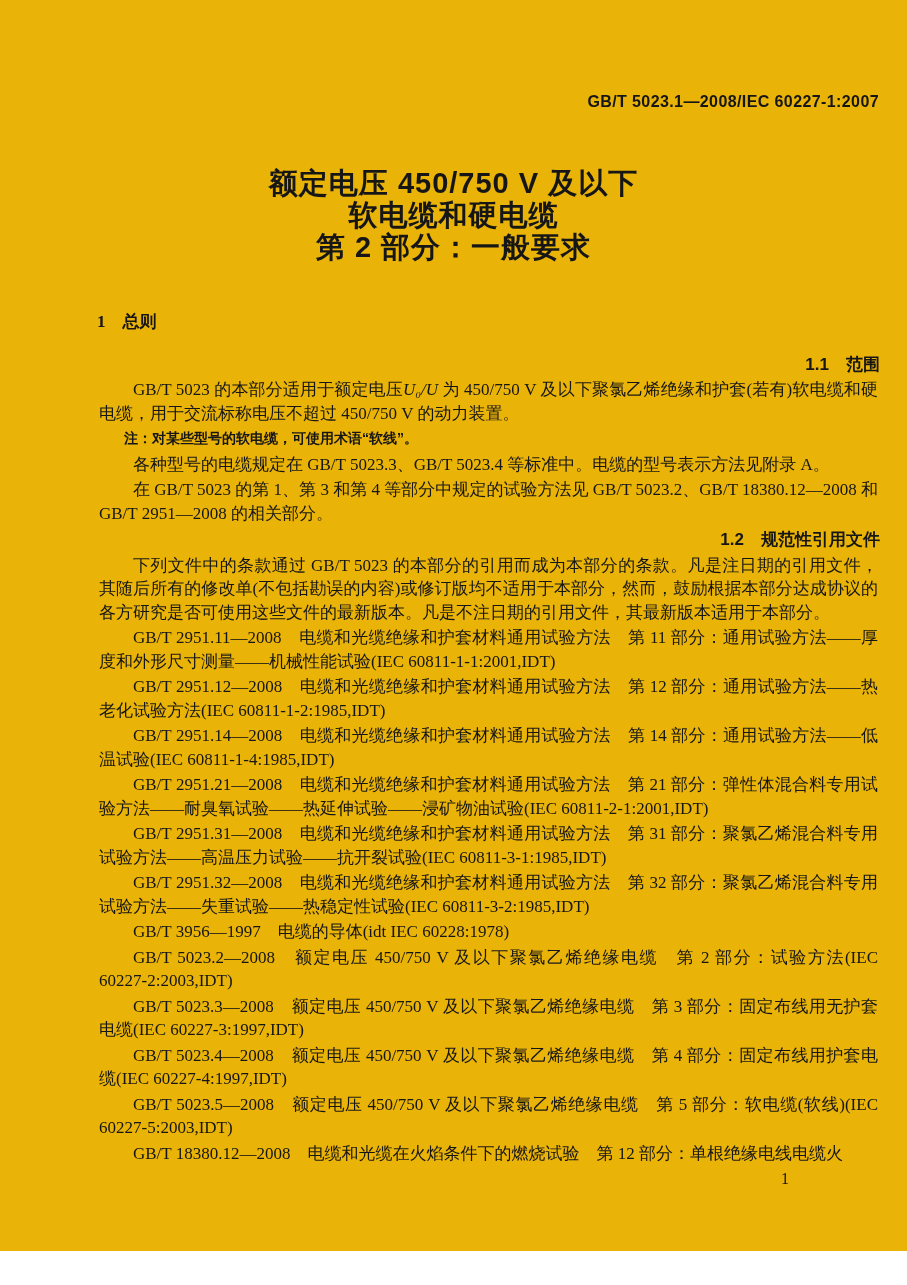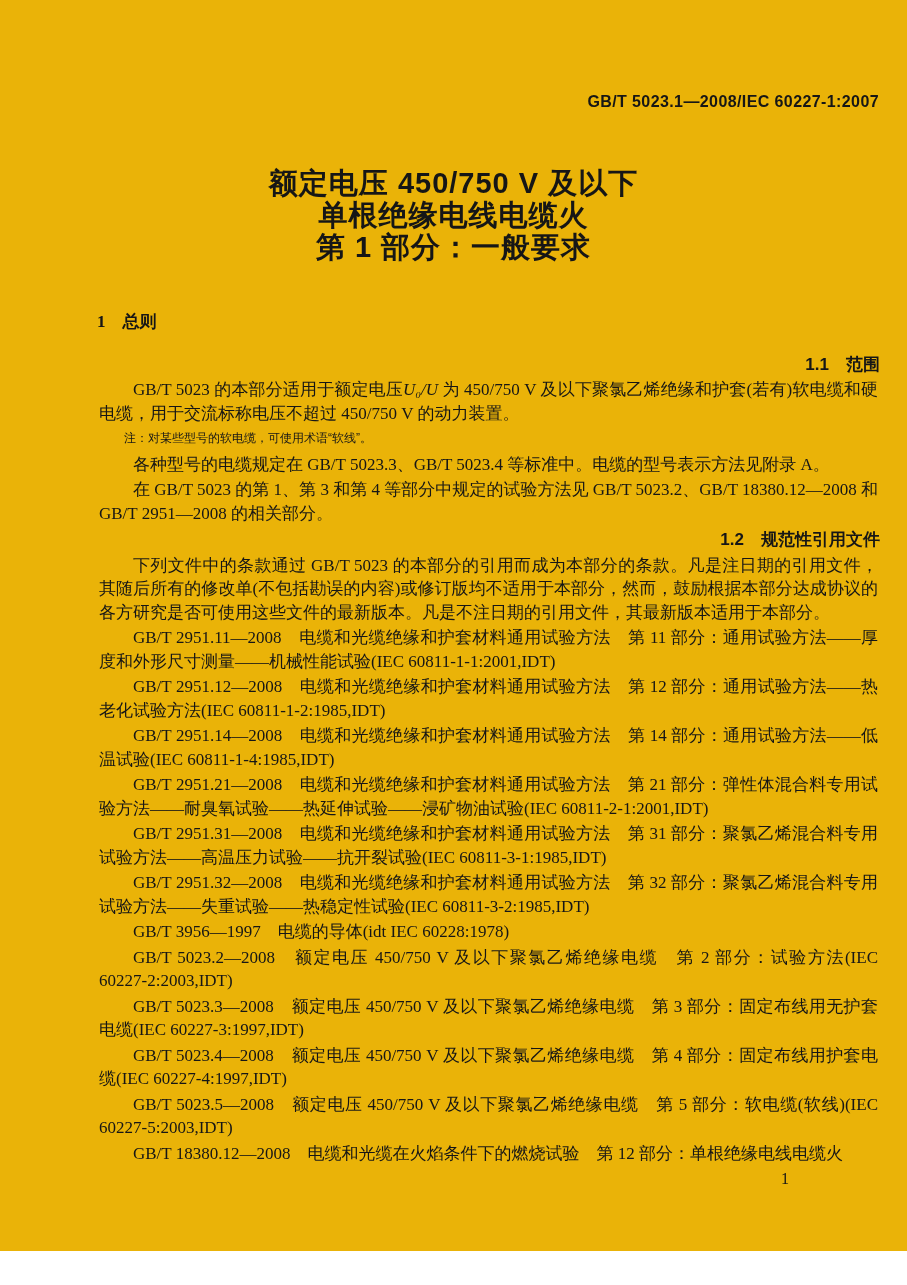--- a/index.html
+++ b/index.html
@@ -52,43 +52,43 @@
   }
   .h2 {
     font-family: "Liberation Sans", sans-serif;
     font-weight: bold;
     margin: 3px 0 2px 0 !important;
     text-align: right;
   }
   .p, .ref { text-indent: 2em; }
   .note {
     padding-left: 25px;
-    font-size: 12px;
+    font-size: 14px;
     font-family: "Liberation Sans", sans-serif;
-    font-weight: normal;
+    font-weight: bold;
     text-indent: 0;
   }
   .italic { font-style: italic; }
   .page-number {
     position: absolute;
     top: 1170px;
     left: 781px;
     font-size: 16px;
   }
 </style>
 </head>
 <body>
 
 <div class="page">
   <div class="header">GB/T 5023.1—2008/IEC 60227-1:2007</div>
 
   <div class="title-block">
     <div>额定电压 450/750 V 及以下</div>
-    <div>单根绝缘电线电缆火</div>
-    <div>第 1 部分：一般要求</div>
+    <div>软电缆和硬电缆</div>
+    <div>第 2 部分：一般要求</div>
   </div>
 
   <div class="doc-body">
       <p class="h1"><span>1　总则</span></p>
       <p class="h2"><span>1.1　范围</span></p>
       <p class="p"><span>GB/T 5023 的本部分适用于额定电压</span><span class="italic">U₀/U</span><span> 为 450/750 V 及以下聚氯乙烯绝缘和护套(若有)软电缆和硬电缆，用于交流标称电压不超过 450/750 V 的动力装置。</span></p>
       <p class="note"><span>注：对某些型号的软电缆，可使用术语“软线”。</span></p>
       <p class="p"><span>各种型号的电缆规定在 GB/T 5023.3、GB/T 5023.4 等标准中。电缆的型号表示方法见附录 A。</span></p>
       <p class="p"><span>在 GB/T 5023 的第 1、第 3 和第 4 等部分中规定的试验方法见 GB/T 5023.2、GB/T 18380.12—2008 和 GB/T 2951—2008 的相关部分。</span></p>
       <p class="h2"><span>1.2　规范性引用文件</span></p>

